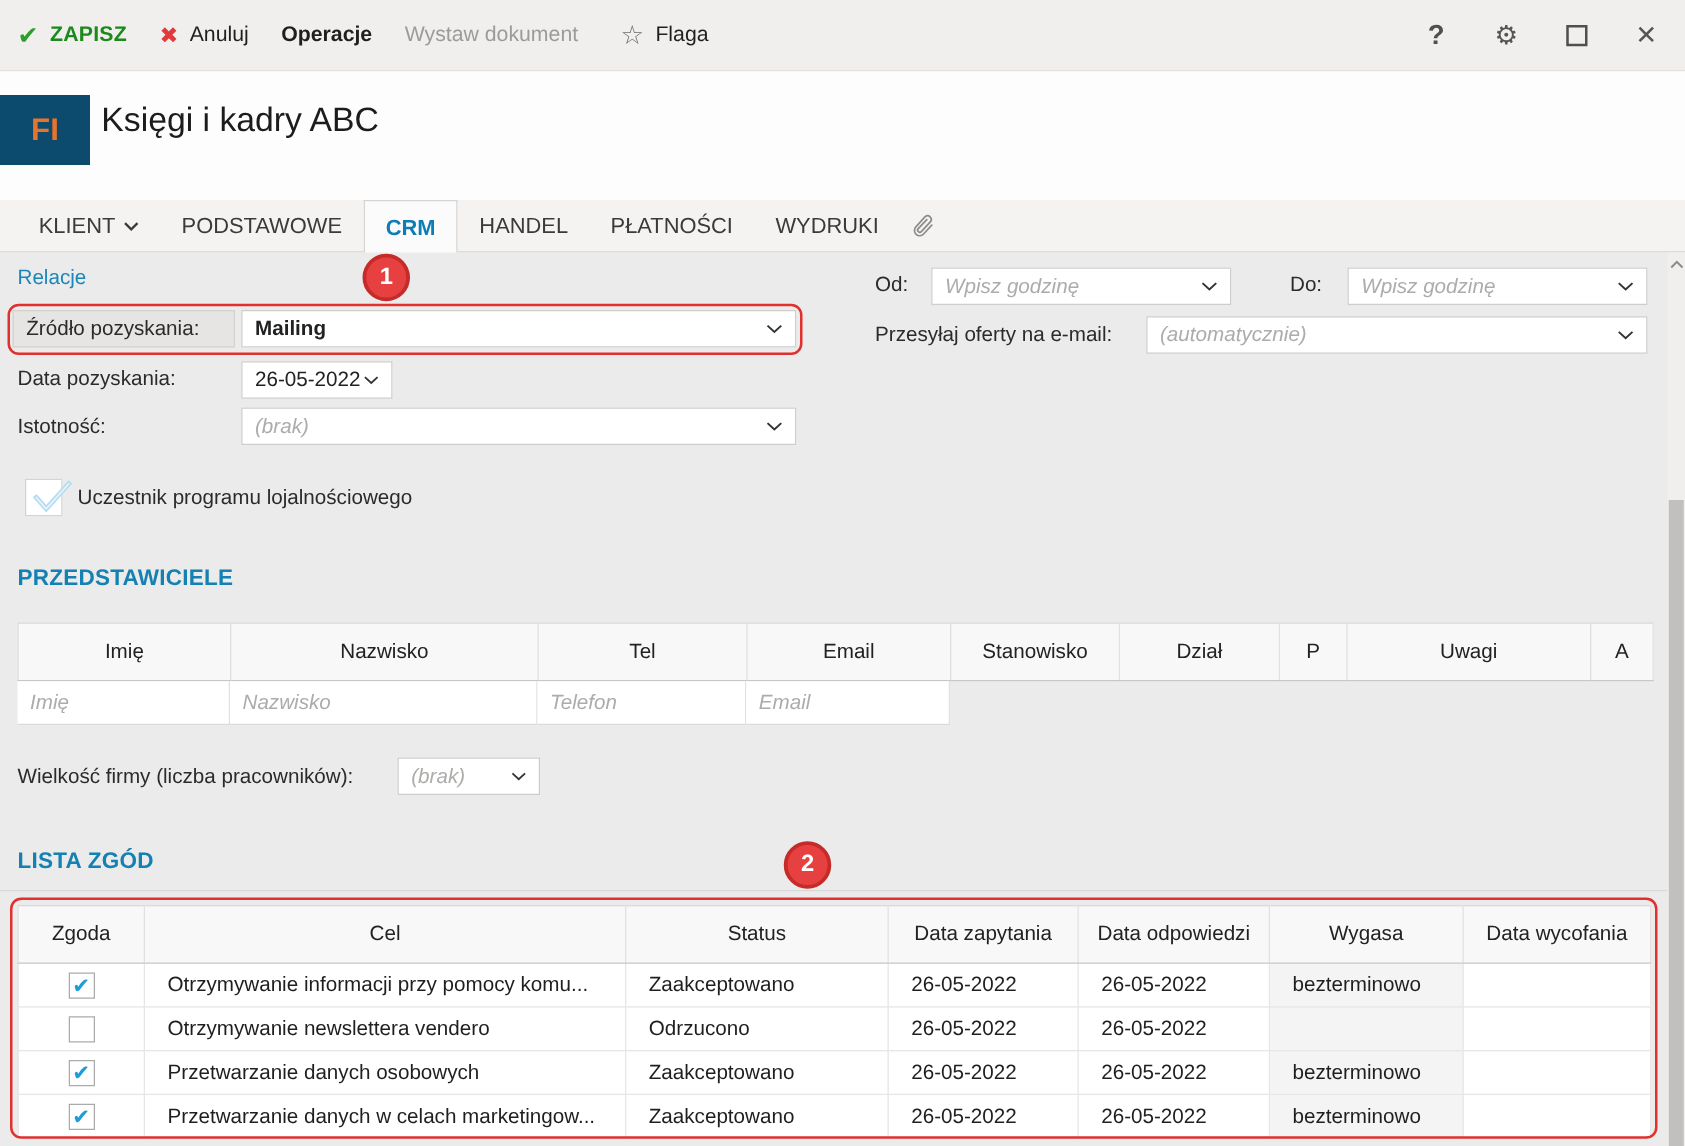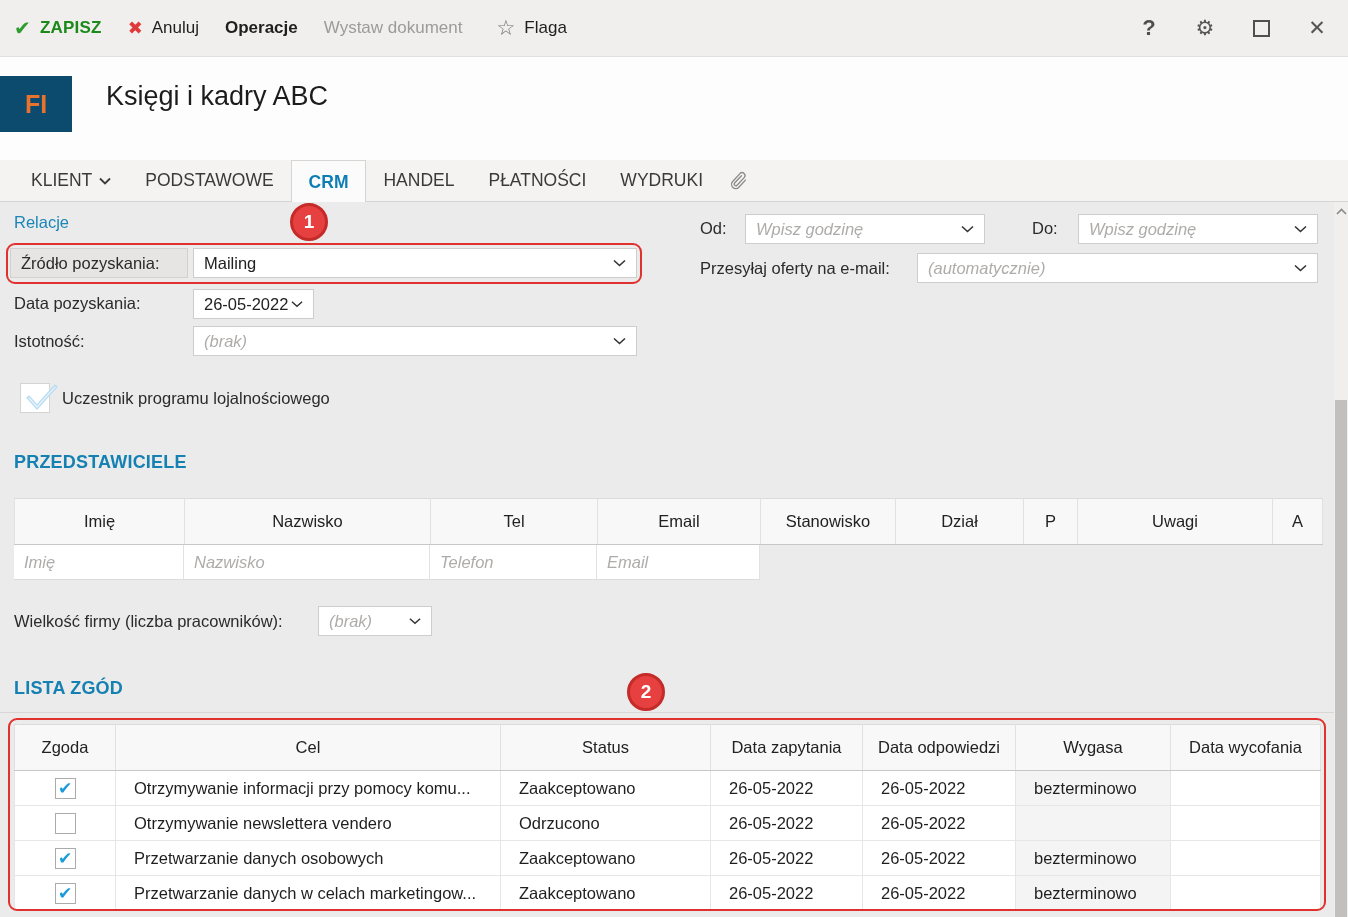--- a/index.html
+++ b/index.html
@@ -20,21 +20,21 @@
   .tb-flag .glyph { color:#6e6e6e; font-size:21px; }
   .tb-right { margin-left:auto; display:flex; align-items:center; gap:30px; }
   .win-btn { color:#555; font-size:21px; display:flex; align-items:center; justify-content:center; width:26px; height:26px; }
   .win-help { font-size:22px; font-weight:bold; color:#4f4f4f; }
   .win-max { width:17px; height:17px; border:2px solid #4f4f4f; display:block; }
 
   
   .page-header { position:absolute; top:57px; left:0; width:1348px; height:103px; background:#fdfdfd; }
   .fi-badge { position:absolute; left:0; top:19px; width:72px; height:56px; background:#0c4a6e;
               color:#e8732c; font-weight:bold; font-size:25px; display:flex; align-items:center; justify-content:center; }
-  .page-title { position:absolute; left:106px; top:24px; font-size:27px; font-weight:400; color:#1c1c1c; }
+  .page-title { position:absolute; left:81px; top:24px; font-size:27px; font-weight:400; color:#1c1c1c; }
 
   
   .tabbar { position:absolute; top:160px; left:0; width:1348px; height:42px; background:#f4f3f2;
             border-bottom:1px solid #d7d5d3; display:flex; align-items:stretch; padding-left:14px; }
   .tab { display:flex; align-items:center; gap:7px; padding:0 17px; font-size:17.5px; color:#3a3a3a; cursor:default; }
   .tab.active { background:#fbfbfb; border:1px solid #d7d5d3; border-bottom:none; color:#0f7db5;
                 font-weight:bold; position:relative; top:0; height:43px; }
   .tab-clip { padding:0 10px; display:flex; align-items:center; }
 
   
@@ -149,21 +149,21 @@
   </div>
 </div>
 
 <div class="content">
 
   <a class="link" style="position:absolute; left:14px; top:11px; text-decoration:none;">Relacje</a>
 
   <div class="label-box" style="left:10px; top:46px; width:178px;">
     <span>Źródło pozyskania:</span>
   </div>
-  <div class="select" style="left:193px; top:46px; width:444px;">
+  <div class="select" style="left:193px; top:46px; width:444px;font-weight:bold;">
     <span>Mailing</span>
     <span class="chev">
         <svg width="13" height="8" viewBox="0 0 13 8">
           <polyline points="1,1.5 6.5,6.5 12,1.5" fill="none" stroke="#333" stroke-width="1.6"></polyline>
         </svg>
       </span>
   </div>
   <div class="hl-rect" style="left:6px; top:41px; width:636px; height:41px;"></div>
   <div class="num-badge" style="left:290px; top:1px;">1</div>
 

